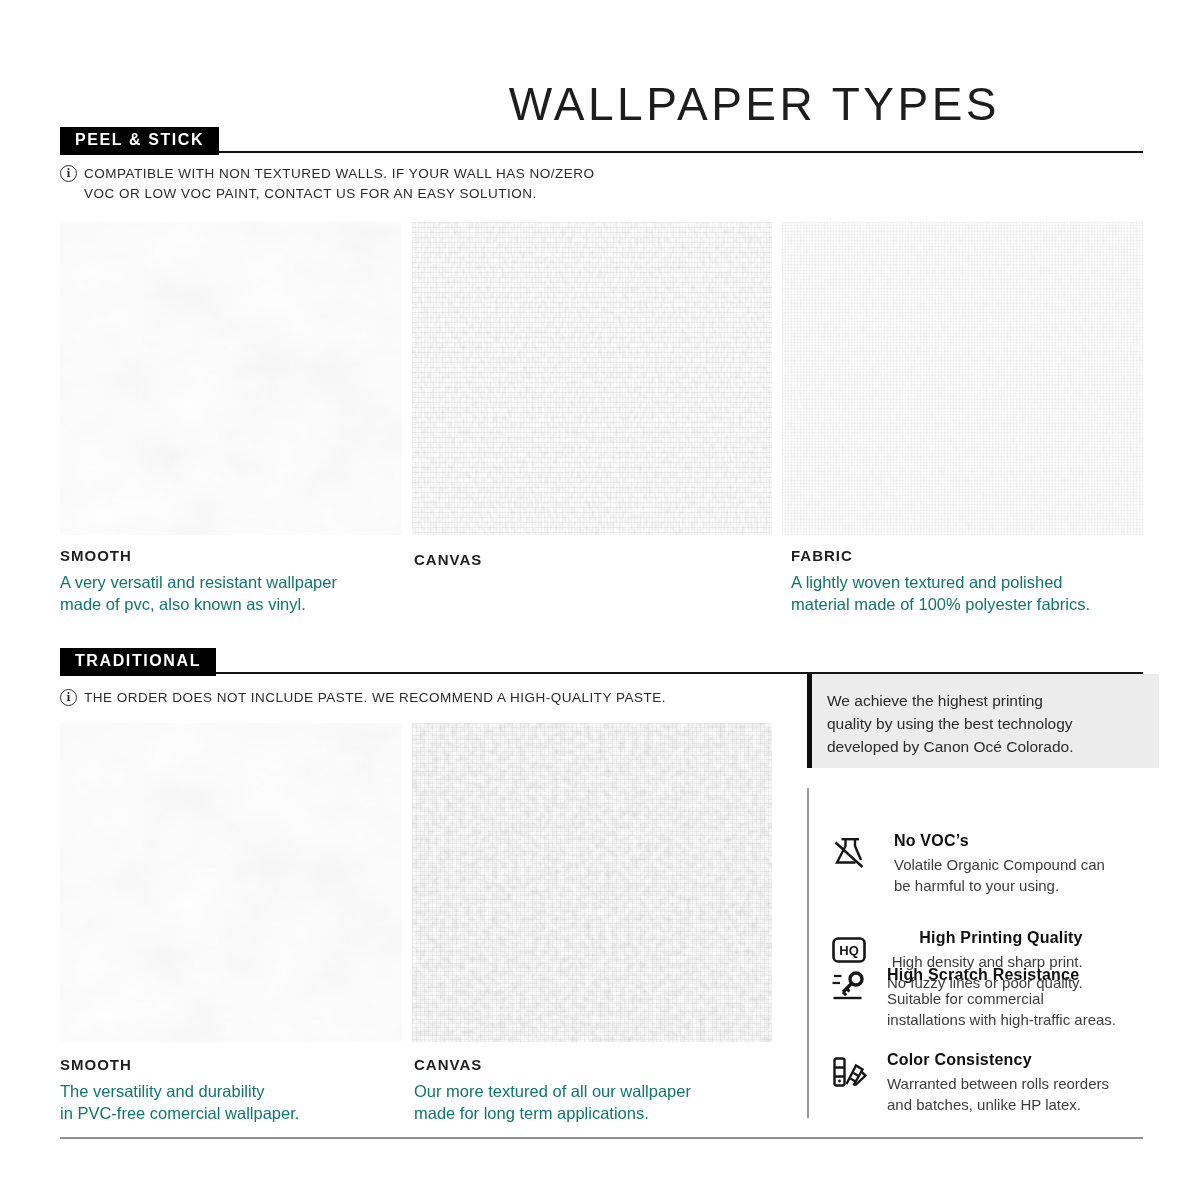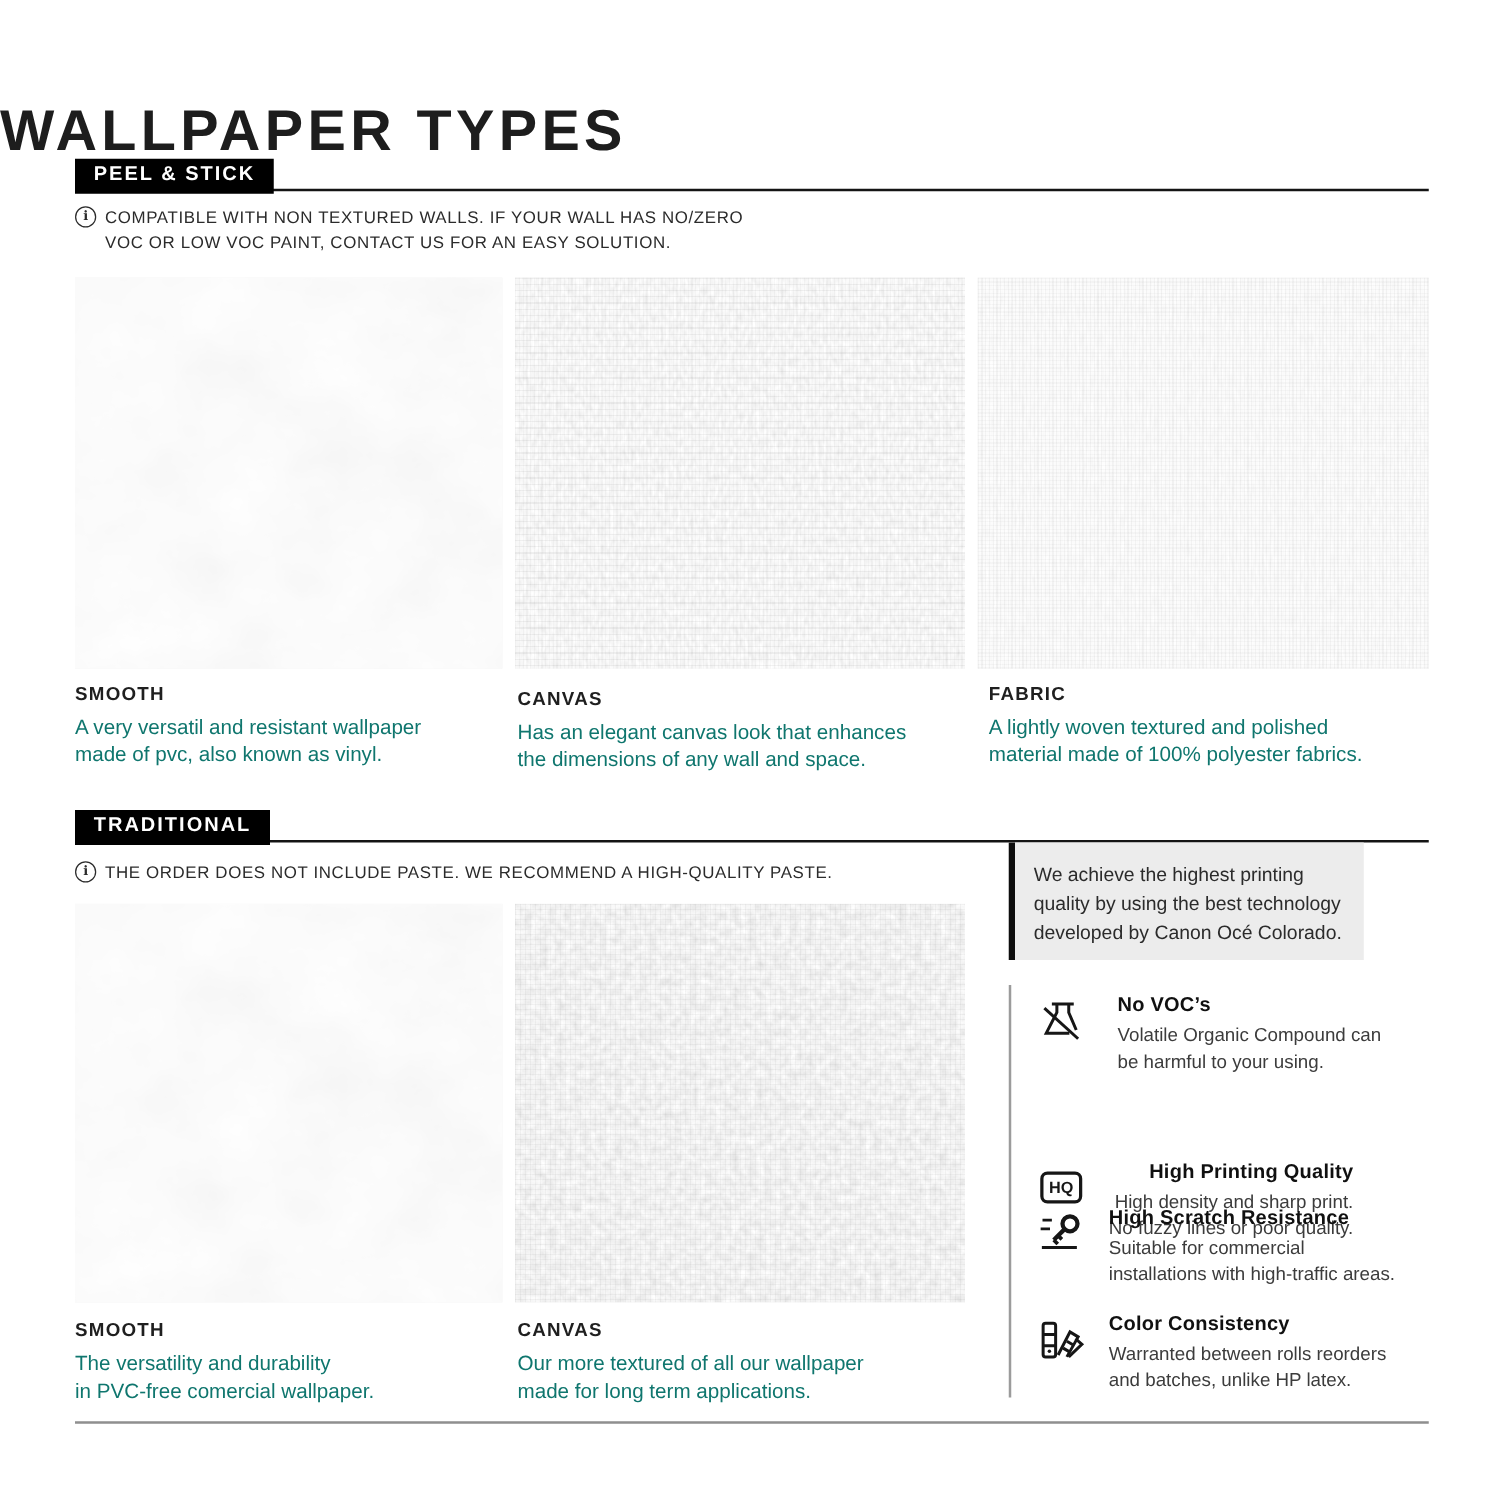--- a/index.html
+++ b/index.html
@@ -1,21 +1,21 @@
 <!DOCTYPE html>
 <html><head>
 <meta charset="utf-8">
 <style>
   html,body{margin:0;padding:0;background:#ffffff;}
   .canvas{position:relative;width:1200px;height:1200px;background:#ffffff;
           font-family:"Liberation Sans",sans-serif;overflow:hidden;color:#1d1d1d;}
 
   
-  .page-title{position:absolute;top:50px;left:0;width:1000px;text-align:left;
-              font-size:46px;line-height:46px;font-weight:700;letter-spacing:3.5px;color:#1d1d1d;}
+  .page-title{position:absolute;top:50px;left:0;width:1000px;text-align:right;
+              font-size:46px;line-height:46px;font-weight:400;letter-spacing:3.5px;color:#1d1d1d;}
 
   
   .section-rule{position:absolute;left:60px;width:1083px;height:2px;background:#141414;}
   .rule-1{top:151px;} .rule-2{top:672px;}
   .section-label{position:absolute;left:60px;background:#000000;color:#ffffff;z-index:2;
                  font-size:16px;font-weight:700;letter-spacing:1.6px;padding:4px 15px 6px;}
   .label-1{top:127px;} .label-2{top:648px;}
 
   
   .note{position:absolute;left:60px;display:flex;gap:7px;align-items:flex-start;color:#2b2b2b;}
@@ -46,28 +46,28 @@
   .sw-2b{left:412px;top:723px;width:360px;height:319px;}
 
   
   .caption{position:absolute;width:350px;}
   .cap-1a{left:60px; top:547px;} .cap-2a{left:414px;top:551px;} .cap-3a{left:791px;top:547px;}
   .cap-1b{left:60px; top:1056px;} .cap-2b{left:414px;top:1056px;}
   .swatch-name{font-size:15px;font-weight:700;letter-spacing:1px;color:#1f1f1f;}
   .swatch-desc{margin-top:7px;font-size:16.5px;line-height:22px;color:#0f766e;white-space:pre-line;}
 
   
-  .quote{position:absolute;left:807px;top:674px;width:284px;height:94px;box-sizing:border-box;
+  .quote{position:absolute;left:807px;top:674px;width:352px;height:94px;box-sizing:border-box;
          background:#ececec;border-left:5px solid #0d0d0d;padding:15px 8px 0 15px;}
   .quote-text{font-size:15.5px;line-height:23px;color:#2b2b2b;white-space:pre-line;}
   .v-rule{position:absolute;left:807px;top:788px;width:2px;height:330px;background:#9b9b9b;}
   .h-rule-bottom{position:absolute;left:60px;top:1137px;width:1083px;height:2px;background:#8f8f8f;}
 
   .feature{position:absolute;left:828px;width:318px;display:flex;gap:17px;align-items:flex-start;}
-  .feat-1{top:796px;gap:24px;} .feat-2{top:929px;text-align:right;} .feat-3{top:966px;} .feat-4{top:1051px;}
+  .feat-1{top:832px;gap:24px;} .feat-2{top:929px;text-align:right;} .feat-3{top:966px;} .feat-4{top:1051px;}
   .feature-icon{flex:none;width:42px;height:42px;display:flex;align-items:center;justify-content:center;}
   .feature-icon svg{display:block;}
   .feature-title{font-size:16px;font-weight:700;color:#101010;letter-spacing:0.2px;margin-bottom:4px;}
   .feature-desc{font-size:15px;line-height:21px;color:#3c3c3c;white-space:pre-line;}
 
   .defs{position:absolute;width:0;height:0;overflow:hidden;}
 </style>
 </head>
 <body>
 
@@ -149,22 +149,20 @@
     <div class="weave weave-fabric"></div>
   </div>
 
   <div class="caption cap-1a">
     <div class="swatch-name">SMOOTH</div>
     <div class="swatch-desc">A very versatil and resistant wallpaper
 made of pvc, also known as vinyl.</div>
   </div>
   <div class="caption cap-2a">
     <div class="swatch-name">CANVAS</div>
-    <div class="swatch-desc">Has an elegant canvas look that enhances
-the dimensions of any wall and space.</div>
   </div>
   <div class="caption cap-3a">
     <div class="swatch-name">FABRIC</div>
     <div class="swatch-desc">A lightly woven textured and polished
 material made of 100% polyester fabrics.</div>
   </div>
 
   <div class="section-rule rule-2"></div>
   <div class="section-label label-2">TRADITIONAL</div>
 

